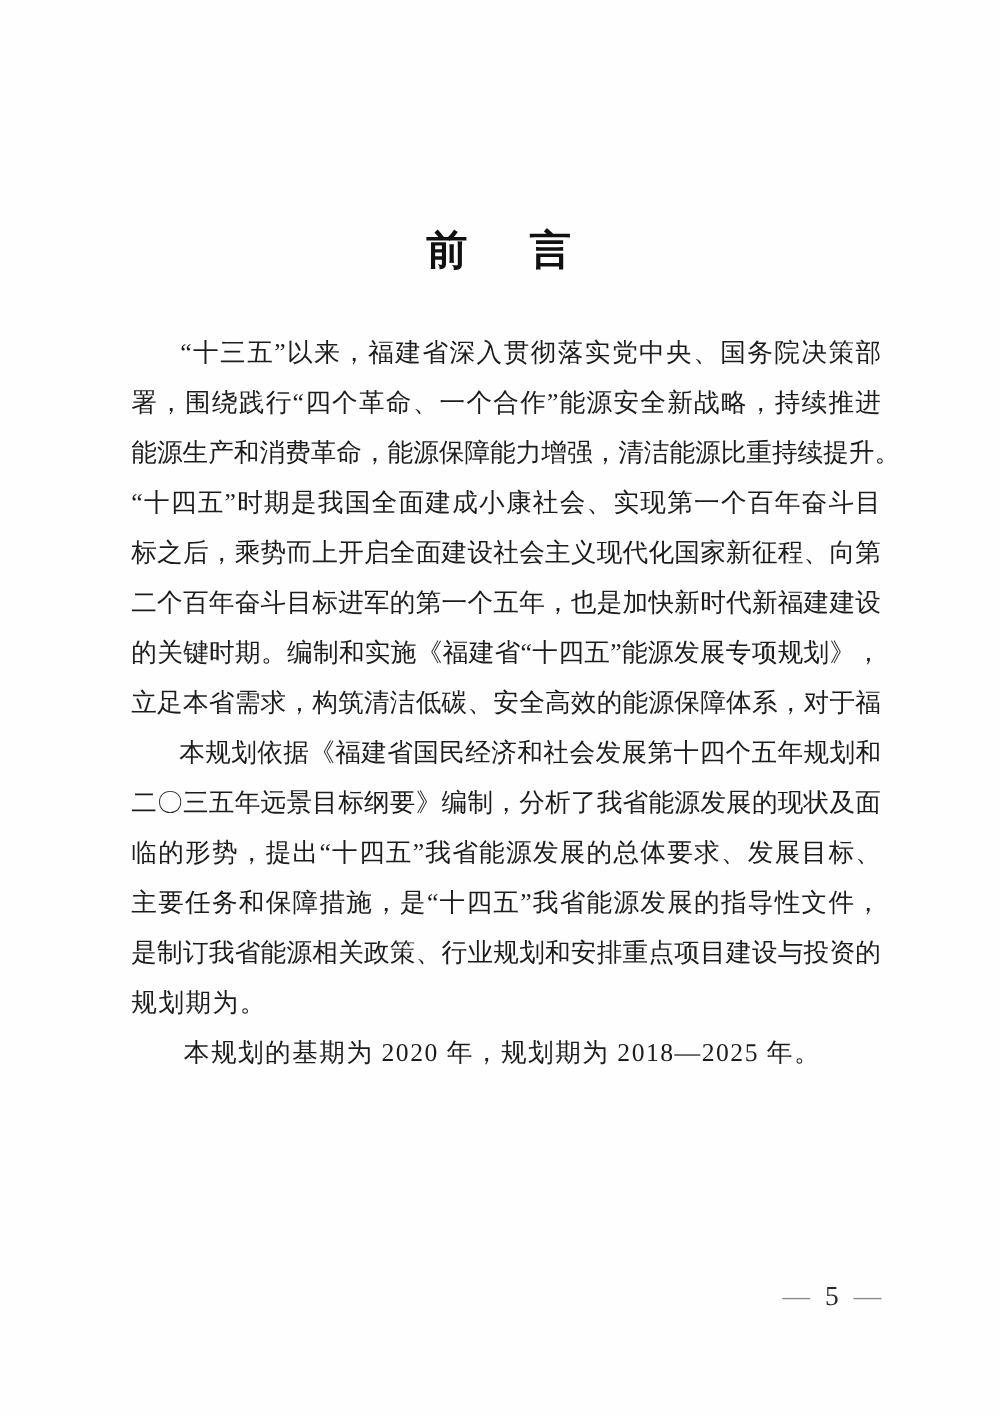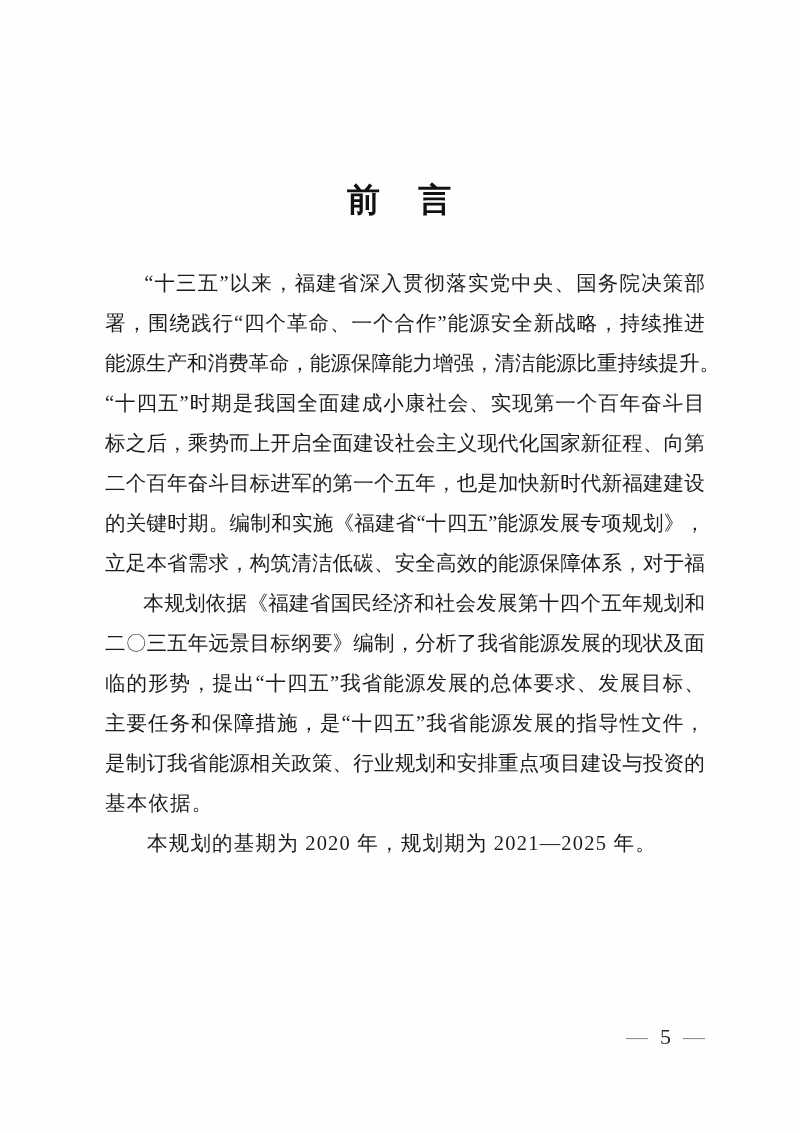--- a/index.html
+++ b/index.html
@@ -21,20 +21,21 @@
     position: absolute;
     top: 178px;
     left: 0;
     right: 0;
     text-align: center;
     font-size: 33px;
     font-weight: bold;
     letter-spacing: 2px;
     word-spacing: 26px;
     color: #111111;
+    font-family: Liberation Mono, monospace;
   }
   .body-text {
     position: absolute;
     top: 263px;
     left: 105px;
     width: 600px;
   }
   .line {
     height: 40px;
     line-height: 40px;
@@ -471,21 +472,21 @@
         <span>点</span>
         <span>项</span>
         <span>目</span>
         <span>建</span>
         <span>设</span>
         <span>与</span>
         <span>投</span>
         <span>资</span>
         <span>的</span>
       </div>
-    <div class="line plain">基本依据。</div>
-    <div class="line plain indent">本规划的基期为 2020 年，规划期为 2021—2025 年。</div>
+    <div class="line plain">规划期为。</div>
+    <div class="line plain indent">本规划的基期为 2020 年，规划期为 2018—2025 年。</div>
   </div>
 
   <div class="page-number">
     <span class="dash">—</span><span class="num">5</span><span class="dash">—</span>
   </div>
 
 </div>
 
 </body></html>

